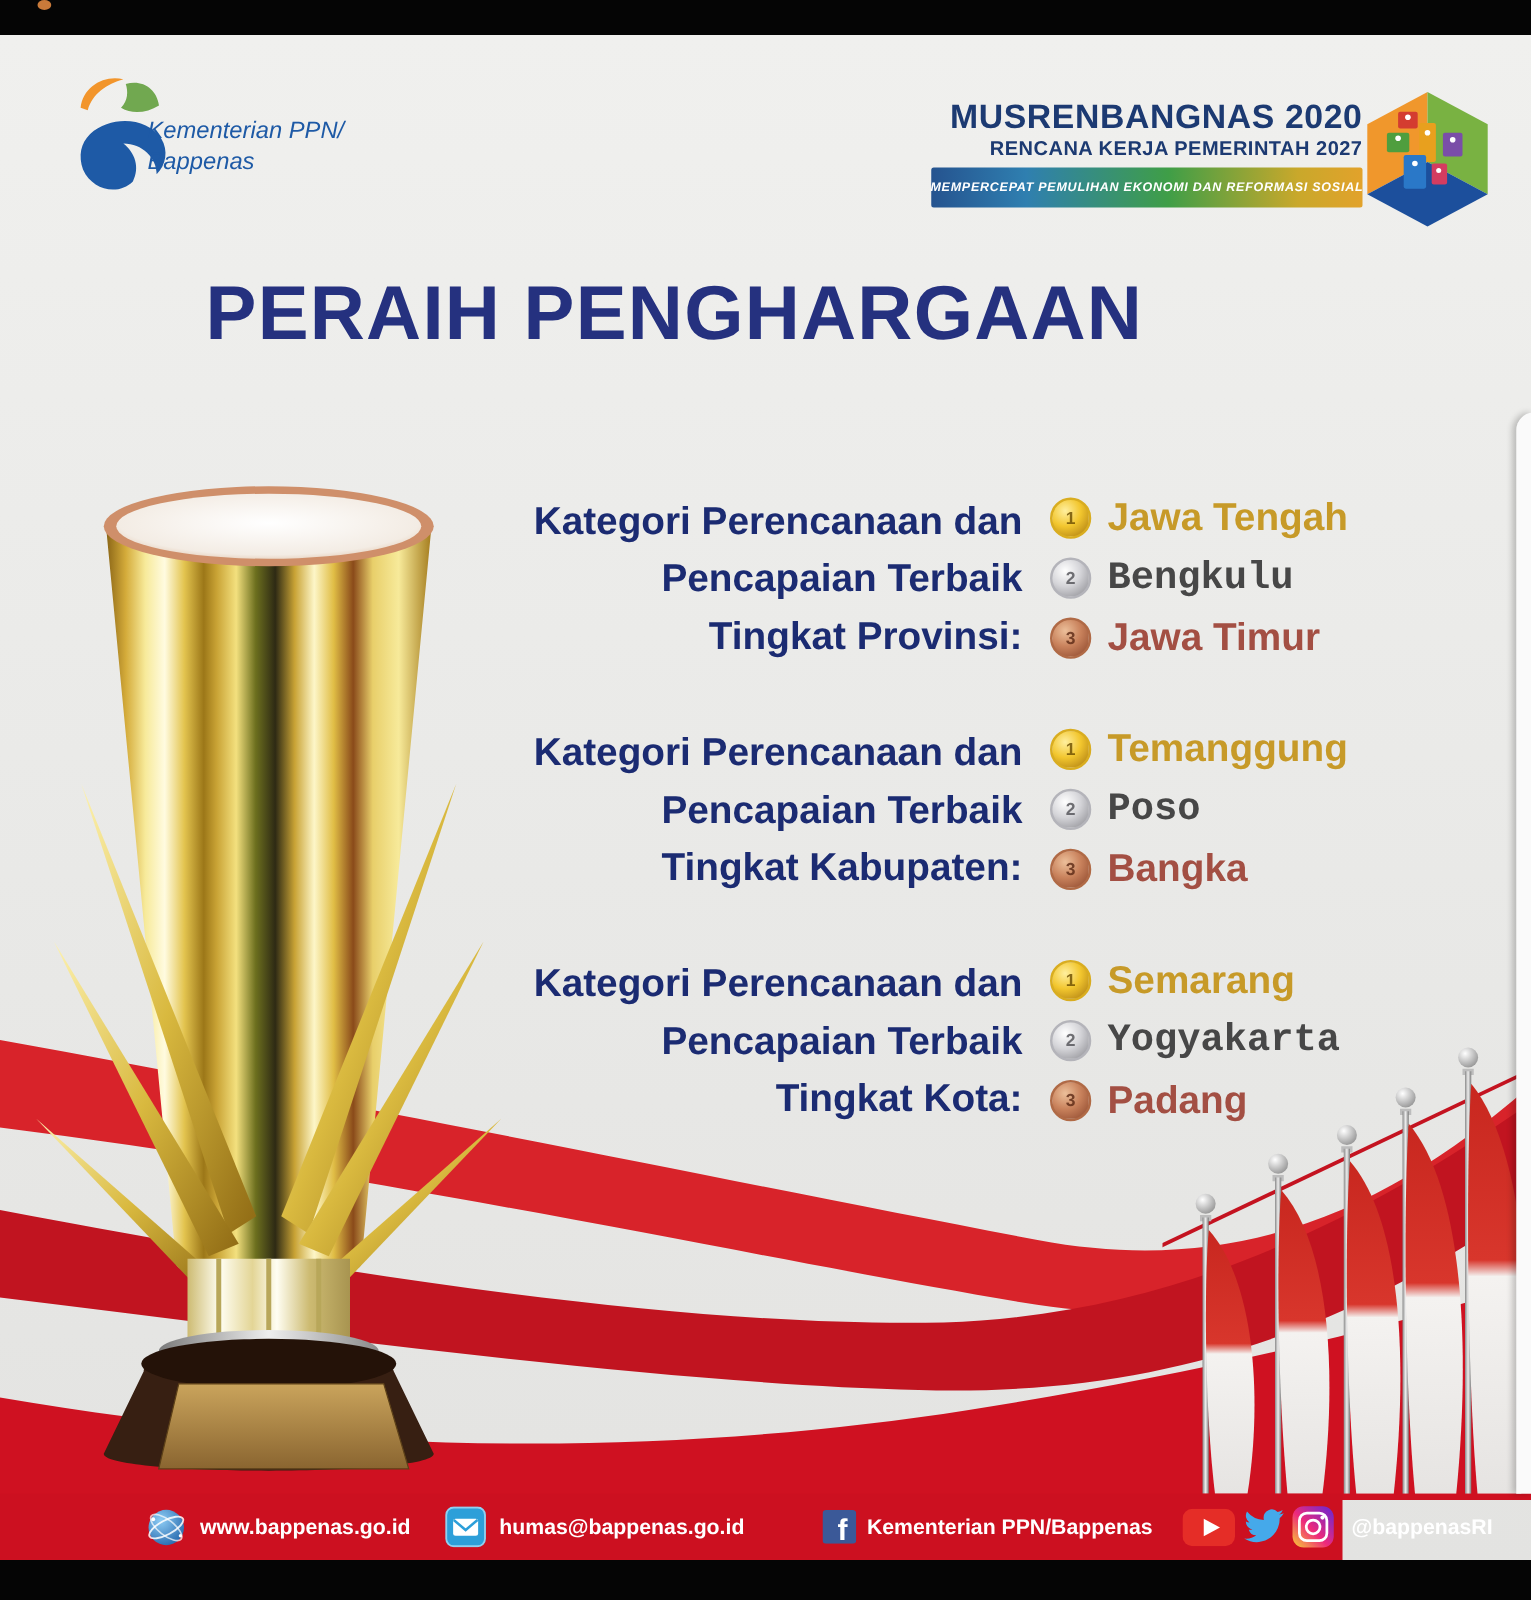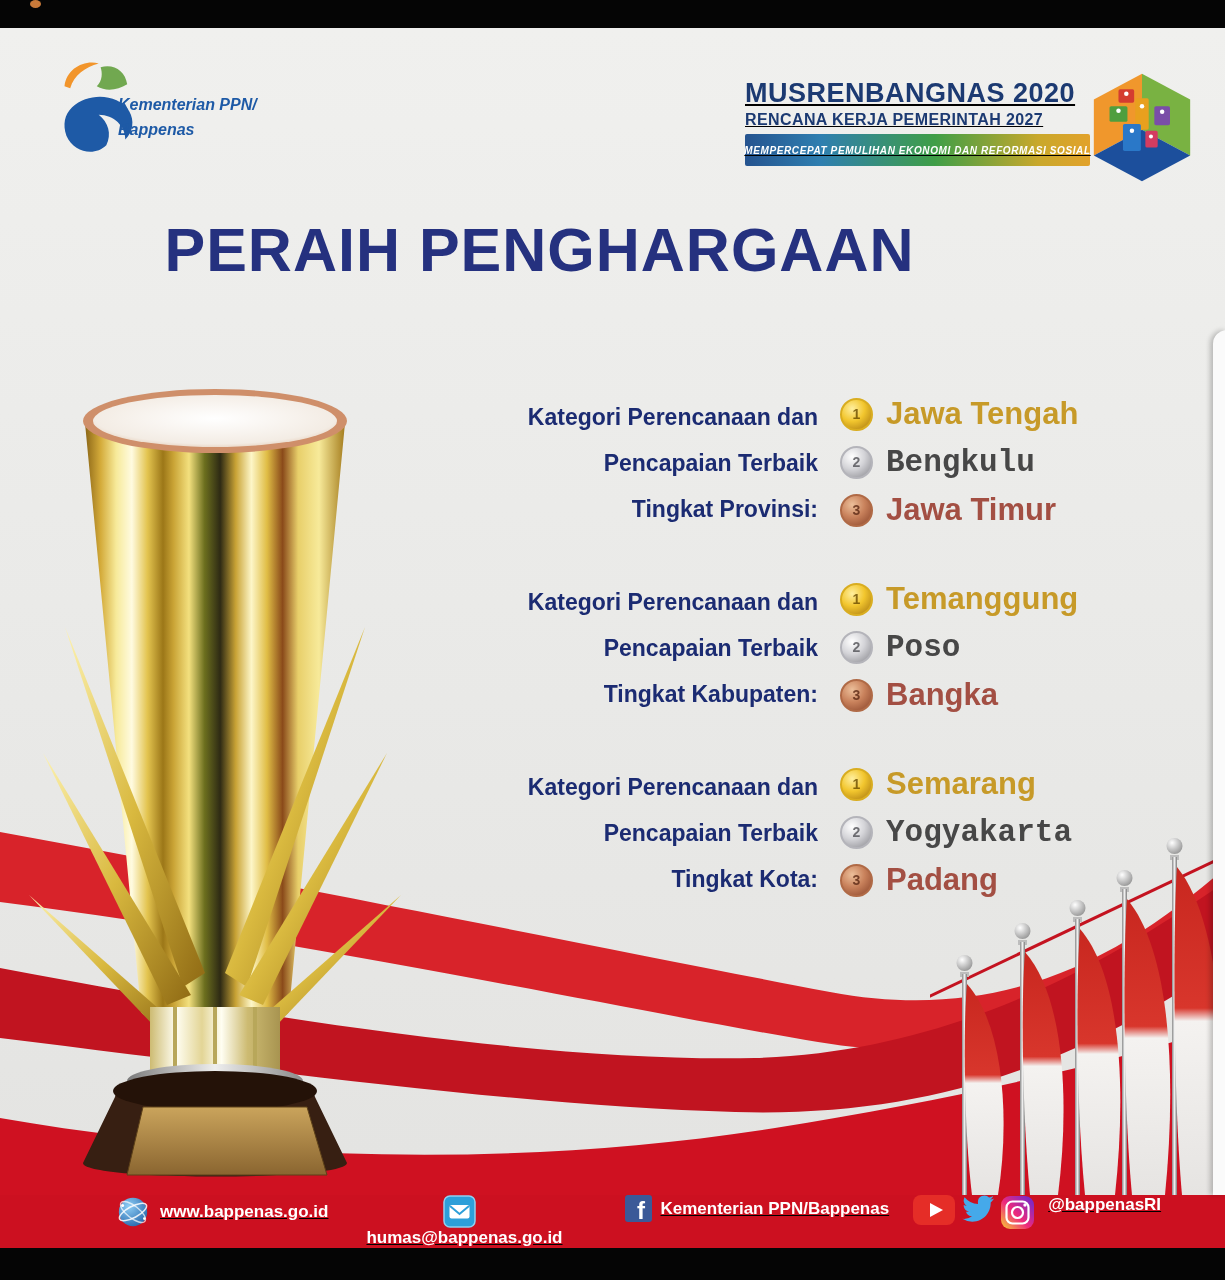--- a/index.html
+++ b/index.html
@@ -7,58 +7,58 @@
   .screen{position:relative;width:1225px;height:1280px;background:#000;overflow:hidden;
           font-family:"Liberation Sans",sans-serif;}
   .top-bar{position:absolute;top:0;left:0;width:1225px;height:28px;background:#050505;}
   .status-dot{position:absolute;top:0px;left:30px;width:11px;height:8px;border-radius:50%;background:#c97a3a;}
   .bottom-bar{position:absolute;bottom:0;left:0;width:1225px;height:32px;background:#050505;}
   .poster{position:absolute;top:28px;left:0;width:1225px;height:1220px;
           background:linear-gradient(180deg,#f0f0ee 0%,#e9e9e7 55%,#e3e3e1 100%);overflow:hidden;}
 
   
   .agency-logo{position:absolute;top:28px;left:55px;width:95px;height:108px;}
-  .agency-text{position:absolute;top:64px;left:118px;color:#1e5aa6;font-weight:bold;font-style:italic;
-               font-size:16px;line-height:25px;}
-  .event-block{position:absolute;top:50px;left:745px;width:345px;text-align:left;text-decoration:underline;}
+  .agency-text{position:absolute;top:64px;left:118px;color:#1e5aa6;font-weight:normal;font-style:italic;
+               font-size:19px;line-height:25px;}
+  .event-block{position:absolute;top:50px;left:745px;width:345px;text-align:right;}
   .event-title{color:#1c3a72;font-weight:bold;font-size:27px;line-height:31px;letter-spacing:.5px;}
   .event-subtitle{color:#1c3a72;font-weight:bold;font-size:16px;line-height:21px;letter-spacing:.4px;}
   .event-banner{margin-top:4px;height:32px;border-radius:2px;display:flex;align-items:center;justify-content:center;
                 background:linear-gradient(90deg,#25538f 0%,#2f7fb0 22%,#3f9e47 55%,#c9a82b 85%,#e2a22b 100%);}
   .event-banner span{color:#fff;font-size:10px;font-weight:bold;font-style:italic;letter-spacing:.6px;white-space:nowrap;}
   .cube-logo{position:absolute;top:40px;left:1086px;width:112px;height:120px;}
 
   
   .main-title{position:absolute;top:194px;left:0;width:1079px;text-align:center;
               color:#25317f;font-weight:bold;font-size:61px;line-height:56px;letter-spacing:1px;
               transform:scaleX(1.0);}
 
   
   .category{position:absolute;left:0;width:1180px;display:flex;}
-  .cat-label{width:818px;text-align:right;color:#1b2b72;font-weight:bold;font-size:23px;line-height:46px;padding-top:6px;}
+  .cat-label{width:818px;text-align:right;color:#1b2b72;font-weight:bold;font-size:31px;line-height:46px;padding-top:6px;}
   .winners{margin-left:22px;padding-top:2px;}
   .winner-row{display:flex;align-items:center;height:48px;}
   .medal{width:33px;height:33px;border-radius:50%;display:flex;align-items:center;justify-content:center;
          font-size:14px;font-weight:bold;flex:0 0 auto;}
   .medal.gold{background:radial-gradient(circle at 35% 30%,#ffef9e 0%,#f2c62e 45%,#c1921a 80%,#8f6a10 100%);
               border:2px solid #d9ad20;color:rgba(105,75,0,.8);}
   .medal.silver{background:radial-gradient(circle at 35% 30%,#ffffff 0%,#d4d4d8 45%,#a3a3a8 80%,#7c7c82 100%);
               border:2px solid #b4b4ba;color:rgba(70,70,75,.75);}
   .medal.bronze{background:radial-gradient(circle at 35% 30%,#ecbf9a 0%,#c9825c 45%,#a05a3c 80%,#7a3f28 100%);
               border:2px solid #b06a46;color:rgba(90,40,20,.8);}
   .winner-name{font-size:31px;font-weight:bold;margin-left:13px;white-space:nowrap;}
   .winner-name.gold{color:#c79a28;}
   .winner-name.silver{color:#474747;font-family:Liberation Mono, monospace;}
   .winner-name.bronze{color:#a34f43;}
 
   .art{position:absolute;}
 
   
-  .footer{position:absolute;top:1167px;left:0;width:1225px;height:53px;background:#cc1020;
-          display:flex;align-items:flex-start;padding-left:116px;text-decoration:underline;}
+  .footer{position:absolute;top:1167px;left:0;width:1074px;height:53px;background:#cc1020;
+          display:flex;align-items:center;padding-left:116px;}
   .footer .ftxt{color:#fff;font-weight:bold;font-size:17px;white-space:nowrap;}
   .fitem{display:flex;align-items:center;}
   .ficon{display:flex;align-items:center;justify-content:center;}
 
   .right-sliver{position:absolute;top:302px;left:1213px;width:14px;height:865px;background:#fafafa;
                 border-top-left-radius:14px;box-shadow:-3px 0 5px rgba(0,0,0,.22);}
 </style>
 </head>
 <body>
 
@@ -323,21 +323,21 @@
             <circle cx="18" cy="18" r="15" fill="url(#glb)"></circle>
             <ellipse cx="18" cy="18" rx="16" ry="6" fill="none" stroke="rgba(255,255,255,.85)" stroke-width="1.6" transform="rotate(-28 18 18)"></ellipse>
             <ellipse cx="18" cy="18" rx="16" ry="6.5" fill="none" stroke="rgba(255,255,255,.7)" stroke-width="1.4" transform="rotate(38 18 18)"></ellipse>
             <circle cx="7" cy="11" r="1.6" fill="#fff"></circle>
               <circle cx="30" cy="25" r="1.4" fill="#fff"></circle>
           </svg>
         </span>
         <span class="ftxt" style="margin-left:10px;">www.bappenas.go.id</span>
       </div>
 
-      <div class="fitem" style="margin-left:28px;flex-direction:column;">
+      <div class="fitem" style="margin-left:28px;">
         <span class="ficon">
           <svg width="33" height="33" viewBox="0 0 33 33">
             <rect x="1" y="1" width="31" height="31" rx="6" fill="#2d9fd9" stroke="#8fd0f0" stroke-width="1.5"></rect>
             <rect x="6.5" y="10" width="20" height="13.5" rx="2" fill="#ffffff"></rect>
             <path d="M7,11 L16.5,19 L26,11" fill="none" stroke="#2d9fd9" stroke-width="2"></path>
           </svg>
         </span>
         <span class="ftxt" style="margin-left:10px;">humas@bappenas.go.id</span>
       </div>
 

